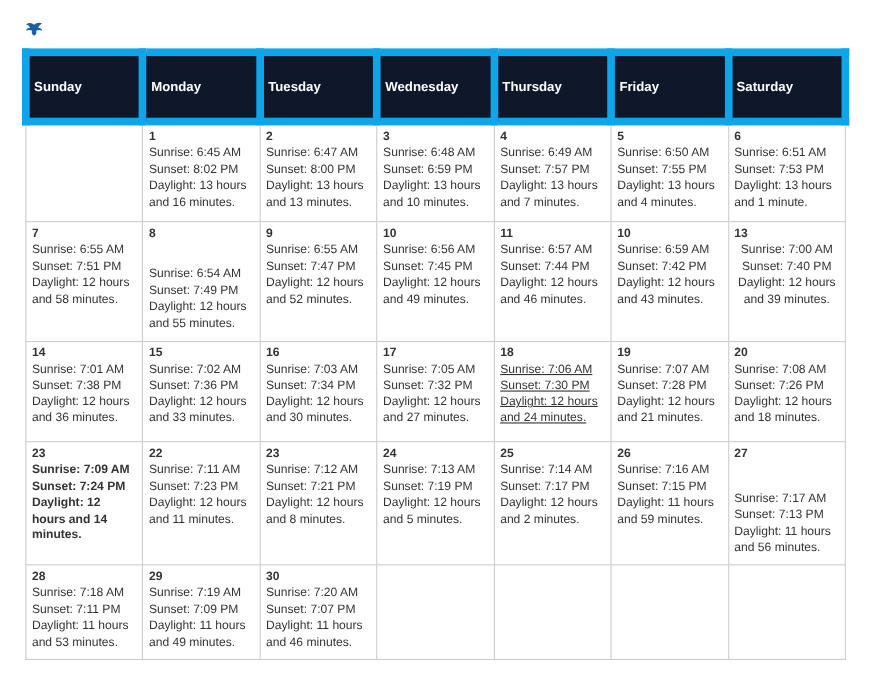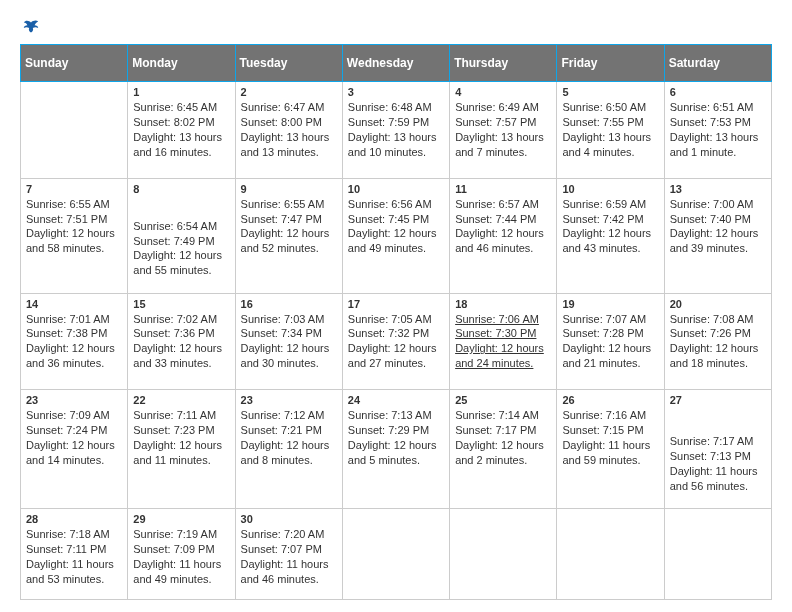--- a/index.html
+++ b/index.html
@@ -56,27 +56,27 @@
       margin-top: 2px;
     }
     .calendar {
       flex: 1;
       border: 1px solid #ccc;
       border-collapse: collapse;
       width: 100%;
       table-layout: fixed;
     }
     .calendar th {
-      background-color: #737373;
+      background-color: #0f172a;
       color: #fff;
       font-size: 12px;
       font-weight: bold;
-      padding: 11px 4px;
+      padding: 21px 4px;
       text-align: left;
-      border: 1px solid #0ea5e9;
+      border: 7px solid #0ea5e9;
     }
     .calendar td {
       vertical-align: top;
       border: 1px solid #ccc;
       padding: 4px 5px;
       font-size: 9.5px;
       color: #333;
       height: 88px;
     }
     .day-number {
@@ -140,21 +140,21 @@
           </td>
           <td>
             <span class="day-number">2</span>
             <div class="day-info" style="white-space: pre-line;">Sunrise: 6:47 AM
 Sunset: 8:00 PM
 Daylight: 13 hours and 13 minutes.</div>
           </td>
           <td>
             <span class="day-number">3</span>
             <div class="day-info" style="white-space: pre-line;">Sunrise: 6:48 AM
-Sunset: 7:59 PM
+Sunset: 6:59 PM
 Daylight: 13 hours and 10 minutes.</div>
           </td>
           <td>
             <span class="day-number">4</span>
             <div class="day-info" style="white-space: pre-line;">Sunrise: 6:49 AM
 Sunset: 7:57 PM
 Daylight: 13 hours and 7 minutes.</div>
           </td>
           <td>
             <span class="day-number">5</span>
@@ -201,21 +201,21 @@
 Daylight: 12 hours and 46 minutes.</div>
           </td>
           <td>
             <span class="day-number">10</span>
             <div class="day-info" style="white-space: pre-line;">Sunrise: 6:59 AM
 Sunset: 7:42 PM
 Daylight: 12 hours and 43 minutes.</div>
           </td>
           <td>
             <span class="day-number">13</span>
-            <div class="day-info" style="white-space: pre-line;">Sunrise: 7:00 AM
+            <div class="day-info" style="white-space: pre-line; text-align: center;">Sunrise: 7:00 AM
 Sunset: 7:40 PM
 Daylight: 12 hours and 39 minutes.</div>
           </td>
         </tr>
         <tr>
           <td>
             <span class="day-number">14</span>
             <div class="day-info" style="white-space: pre-line;">Sunrise: 7:01 AM
 Sunset: 7:38 PM
 Daylight: 12 hours and 36 minutes.</div>
@@ -253,40 +253,40 @@
           <td>
             <span class="day-number">20</span>
             <div class="day-info" style="white-space: pre-line;">Sunrise: 7:08 AM
 Sunset: 7:26 PM
 Daylight: 12 hours and 18 minutes.</div>
           </td>
         </tr>
         <tr>
           <td>
             <span class="day-number">23</span>
-            <div class="day-info" style="white-space: pre-line;">Sunrise: 7:09 AM
+            <div class="day-info" style="white-space: pre-line; font-weight: bold;">Sunrise: 7:09 AM
 Sunset: 7:24 PM
 Daylight: 12 hours and 14 minutes.</div>
           </td>
           <td>
             <span class="day-number">22</span>
             <div class="day-info" style="white-space: pre-line;">Sunrise: 7:11 AM
 Sunset: 7:23 PM
 Daylight: 12 hours and 11 minutes.</div>
           </td>
           <td>
             <span class="day-number">23</span>
             <div class="day-info" style="white-space: pre-line;">Sunrise: 7:12 AM
 Sunset: 7:21 PM
 Daylight: 12 hours and 8 minutes.</div>
           </td>
           <td>
             <span class="day-number">24</span>
             <div class="day-info" style="white-space: pre-line;">Sunrise: 7:13 AM
-Sunset: 7:29 PM
+Sunset: 7:19 PM
 Daylight: 12 hours and 5 minutes.</div>
           </td>
           <td>
             <span class="day-number">25</span>
             <div class="day-info" style="white-space: pre-line;">Sunrise: 7:14 AM
 Sunset: 7:17 PM
 Daylight: 12 hours and 2 minutes.</div>
           </td>
           <td>
             <span class="day-number">26</span>

